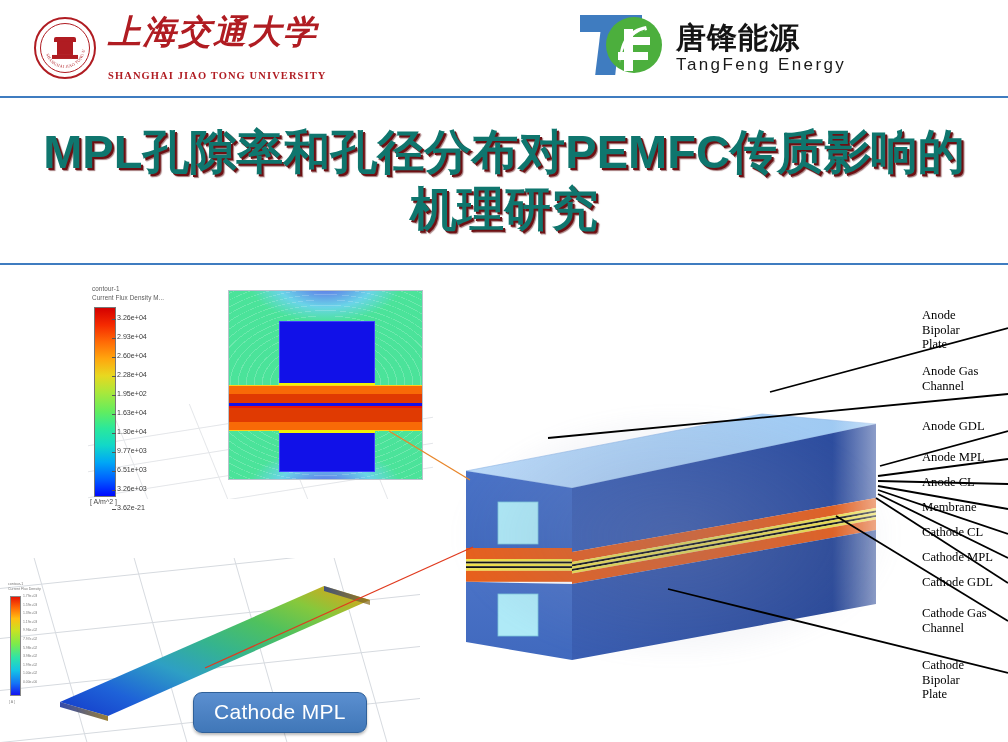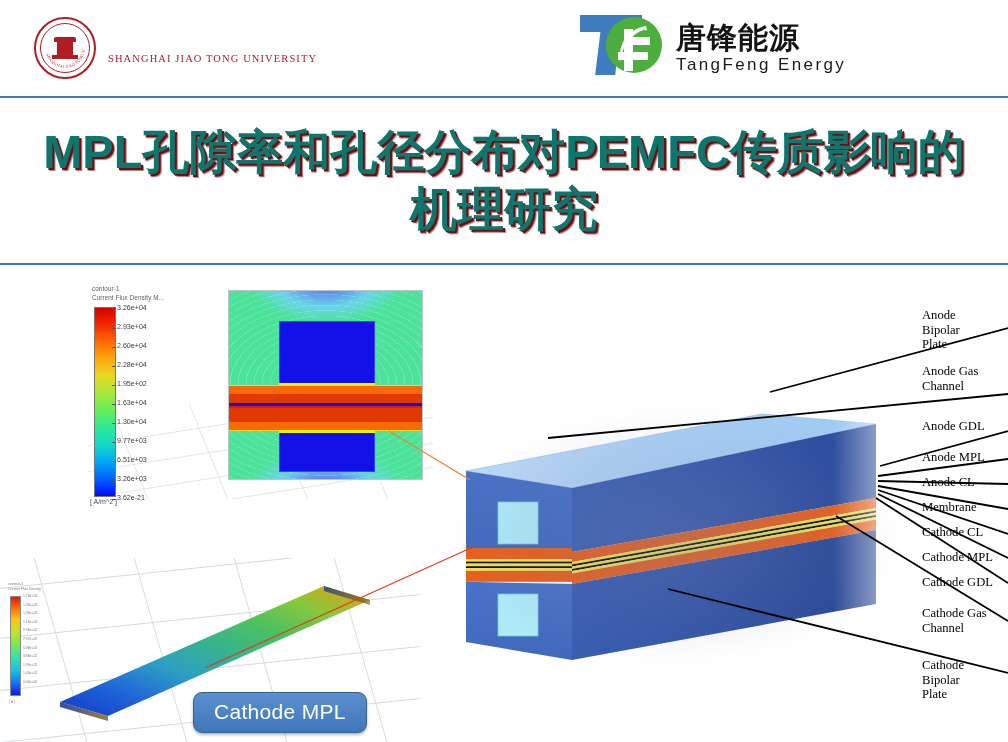--- a/index.html
+++ b/index.html
@@ -18,21 +18,21 @@
   .seal{ width:62px; height:62px; flex:0 0 62px; position:relative; }
   .seal .ring{ position:absolute; inset:0; border:2.5px solid #B01C22; border-radius:50%; }
   .seal .ring2{ position:absolute; inset:6px; border:1.4px solid #B01C22; border-radius:50%; }
   .seal .bell{ position:absolute; left:50%; top:50%; transform:translate(-50%,-46%); width:26px; height:24px; }
   .seal .bell .top{ position:absolute; left:2px; top:0; width:22px; height:5px; background:#B01C22; border-radius:2px 2px 0 0; }
   .seal .bell .body{ position:absolute; left:5px; top:5px; width:16px; height:13px; background:#B01C22; }
   .seal .bell .base{ position:absolute; left:0; top:18px; width:26px; height:4px; background:#B01C22; }
   .seal .arcTxt{ position:absolute; left:50%; top:50%; transform:translate(-50%,-50%); width:54px; height:54px; }
   .sjtu-words{ margin-left:12px; }
   .sjtu-cn{ font-family:"Liberation Serif", serif; font-size:33px; font-weight:bold; color:#B01C22; font-style:italic; letter-spacing:2px; line-height:1.05; white-space:nowrap; }
-  .sjtu-en{ font-family:"Liberation Serif", serif; font-size:10.5px; color:#B01C22; letter-spacing:1.1px; font-variant:small-caps; font-weight:normal; margin-top:20px; white-space:nowrap;text-align:right; }
+  .sjtu-en{ font-family:"Liberation Serif", serif; font-size:10.5px; color:#B01C22; letter-spacing:1.1px; font-variant:small-caps; font-weight:bold; margin-top:20px; white-space:nowrap; }
 
   .tf-logo{ position:absolute; left:578px; top:8px; width:300px; height:72px; display:flex; align-items:center; }
   .tf-mark{ position:relative; width:92px; height:66px; flex:0 0 92px; }
   .tf-T{ position:absolute; left:2px; top:4px; width:62px; height:58px; }
   .tf-T .bar{ position:absolute; left:0; top:0; width:62px; height:17px; background:#3F7CC0; }
   .tf-T .stem{ position:absolute; left:18px; top:14px; width:20px; height:46px; background:#3F7CC0; transform:skewX(-7deg); }
   .tf-circ{ position:absolute; left:28px; top:6px; width:56px; height:56px; border-radius:50%; background:#4CAF3D; }
   .tf-leaf{ position:absolute; left:38px; top:12px; width:36px; height:44px; }
   .tf-F{ position:absolute; left:40px; top:18px; width:34px; height:42px; }
   .tf-F .v{ position:absolute; left:6px; top:0; width:9px; height:42px; background:#fff; }
@@ -60,21 +60,21 @@
   #canvas{ position:absolute; left:0; top:266px; width:1008px; height:476px; background:#fff; }
 
   
   #fig-contour{ position:absolute; left:88px; top:8px; width:345px; height:215px; }
   .cad-grid{ position:absolute; left:0; top:130px; width:345px; height:95px; overflow:hidden; opacity:.5; }
   .cad-grid i{ position:absolute; background:#c9cdd3; }
   .cb-title{ position:absolute; left:4px; top:10px; font-size:6.3px; color:#5a5a5a; white-space:nowrap; line-height:1.45; letter-spacing:.1px; }
   .cbar{ position:absolute; left:6px; top:33px; width:22px; height:190px;
     background:linear-gradient(to top,#0009FF 0%,#0060FF 9%,#00A8F5 18%,#12D8C8 27%,#2BE89B 36%,#63ED5E 45%,#A9E83B 55%,#E8D820 64%,#FFA60E 73%,#FF6A06 82%,#F52A00 91%,#D40000 100%);
     border:.6px solid #777; }
-  .cb-ticks{ position:absolute; left:29px; top:30px; width:80px; height:200px; }
+  .cb-ticks{ position:absolute; left:29px; top:40px; width:80px; height:200px; }
   .cb-ticks div{ position:absolute; left:0; font-size:7.1px; color:#3b3b3b; white-space:nowrap; }
   .cb-ticks div::before{ content:""; position:absolute; left:-5px; top:4.5px; width:4px; height:.8px; background:#555; }
   .cb-unit{ position:absolute; left:2px; top:224px; font-size:7px; color:#4a4a4a; }
   .contour-img{ position:absolute; left:140px; top:16px; width:195px; height:190px; border:.7px solid #b9c4cd; overflow:hidden; background:#4BE39A; }
   .cf-bg{ position:absolute; inset:0; background:
       radial-gradient(ellipse 58% 30% at 50% -4%, #5c63e8 0%, #6ad4e8 42%, rgba(75,227,154,0) 68%),
       radial-gradient(ellipse 58% 30% at 50% 104%, #5c63e8 0%, #6ad4e8 42%, rgba(75,227,154,0) 68%),
       linear-gradient(#4BE39A,#4BE39A); }
   .cf-ch{ position:absolute; left:50px; top:30px; width:96px; height:63px; background:#1111E8; border:.8px solid #3d3dff; }
   .cf-ch.b{ top:118px; }
@@ -137,20 +137,21 @@
             <textPath href="#arcb" startOffset="10%">SHANGHAI JIAO TONG UNIV</textPath>
           </text>
         </svg>
         <div class="bell">
             <div class="top"></div>
             <div class="body"></div>
             <div class="base"></div>
           </div>
       </div>
       <div class="sjtu-words">
+        <div class="sjtu-cn">上海交通大学</div>
         <div class="sjtu-en">SHANGHAI JIAO TONG UNIVERSITY</div>
       </div>
     </div>
 
     <div class="tf-logo">
       <div class="tf-mark">
         <div class="tf-T">
             <div class="bar"></div>
             <div class="stem"></div>
           </div>

